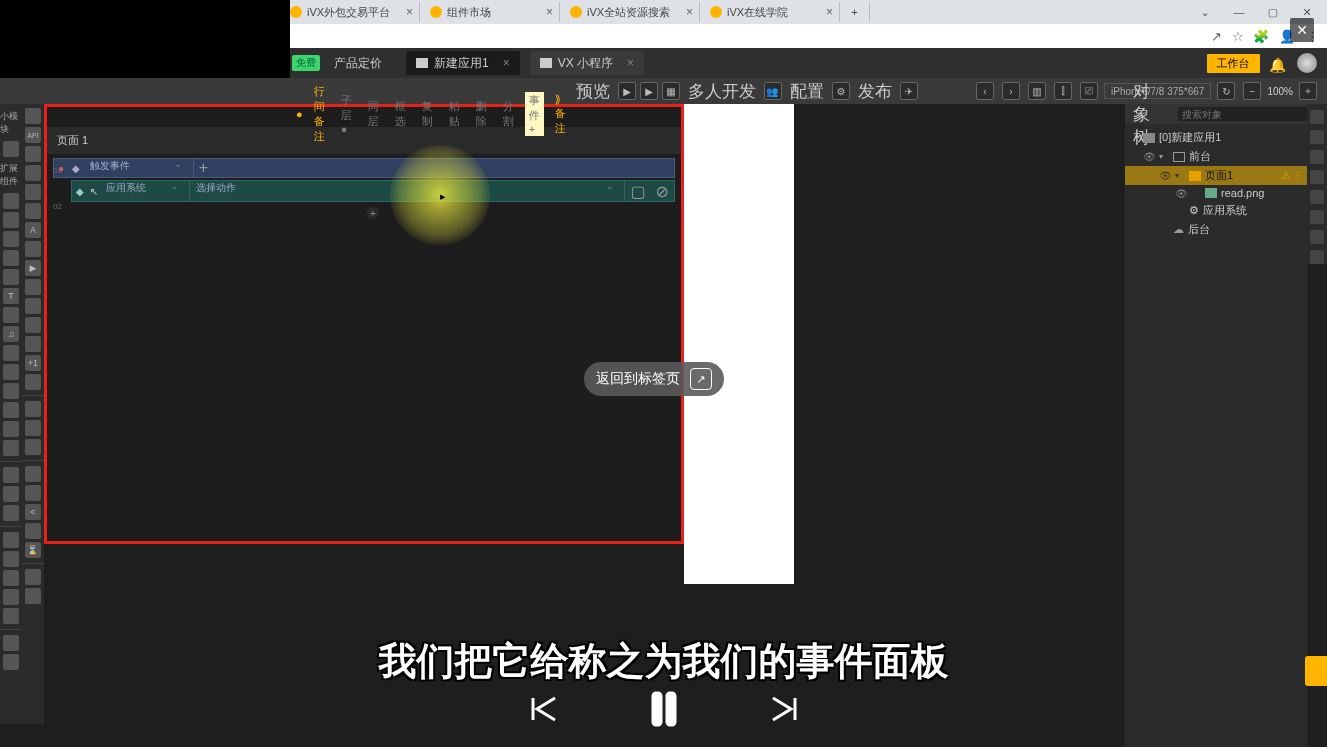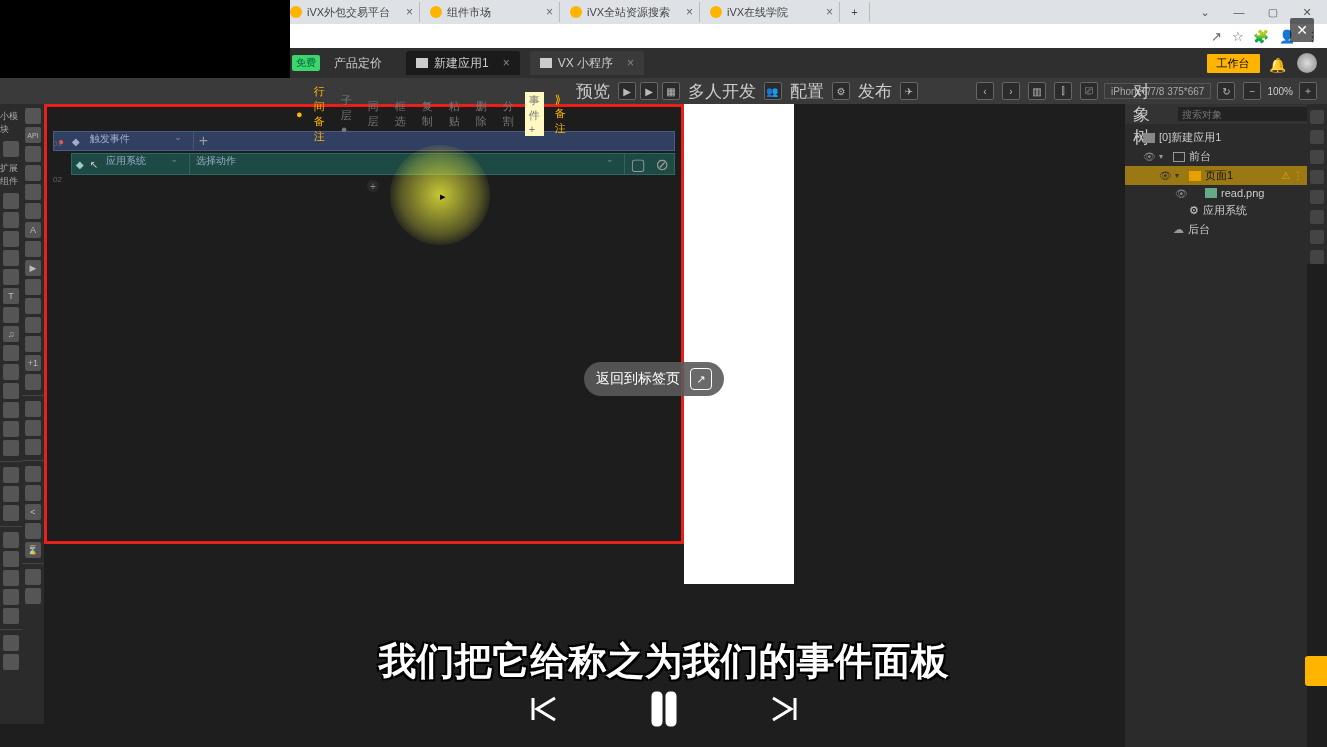--- a/index.html
+++ b/index.html
@@ -298,20 +298,21 @@
   <div class="ri">&lt;</div>
   <div class="ri"></div>
   <div class="ri">⌛</div>
   <div class="sep"></div>
   <div class="ri"></div>
   <div class="ri"></div>
 </div>
 
 <div class="event-panel">
   <div style="height:20px"></div>
+  <div class="ev-title">页面 1</div>
   <div style="position:relative">
     <span class="ev-rownum" style="top:8px">01</span>
     <span class="ev-rownum" style="top:44px">02</span>
     <div class="ev-row1">
       <span style="color:#e55;padding:0 4px;font-size:10px">●</span>
       <span style="color:#aac;padding:0 4px;font-size:10px">◆</span>
       <div class="ev-field" style="flex:0 0 110px">
         <span>触发事件</span>
         <span class="ev-chev">⌄</span>
       </div>

